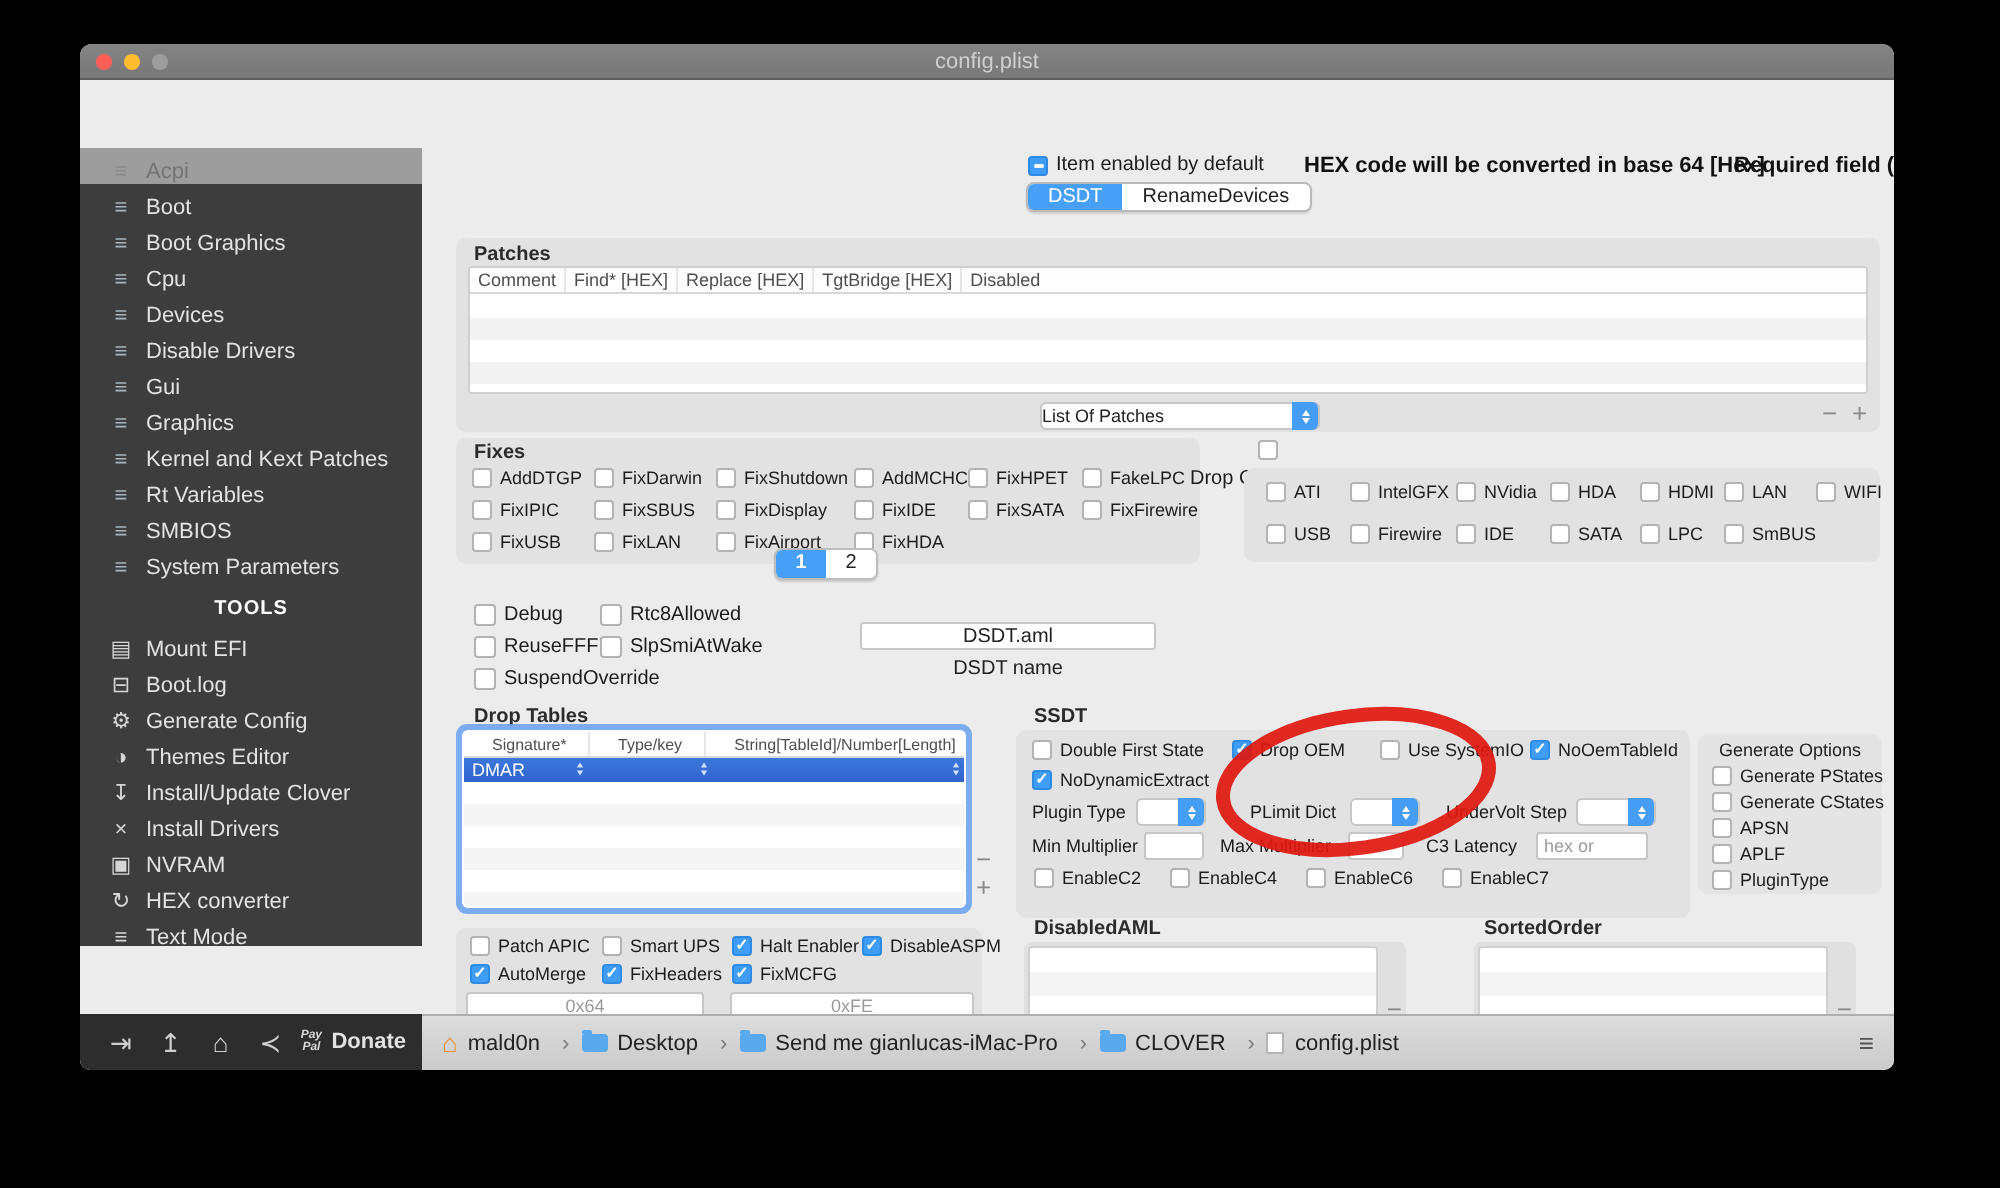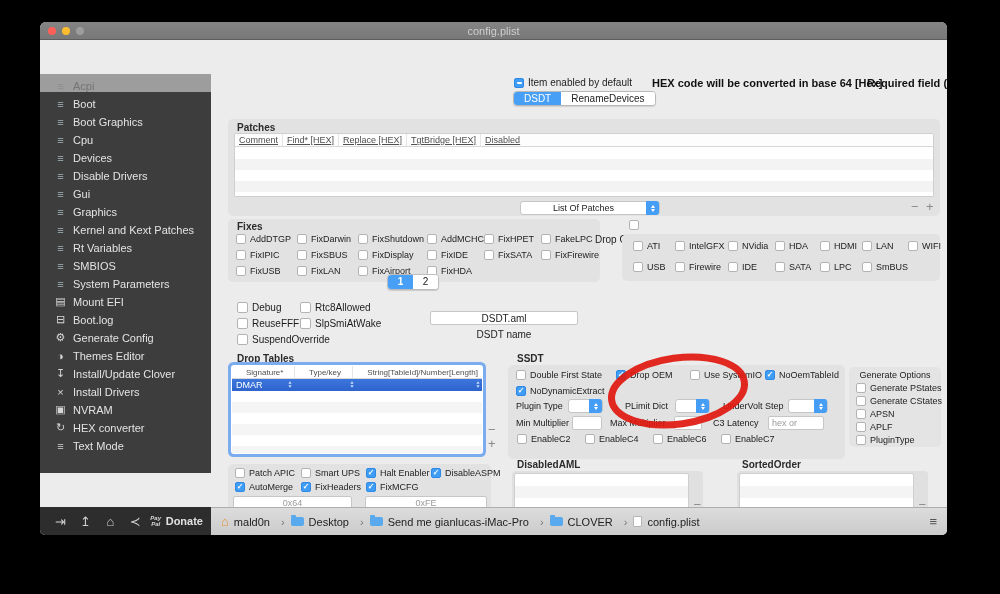--- a/index.html
+++ b/index.html
@@ -53,29 +53,29 @@
   .legend-note { font-size:11px; font-weight:bold; color:#111; }
   .tabs { position:absolute; display:flex; height:15px; border-radius:4px; overflow:hidden;
           border:1px solid #b9b9b9; background:#fff; box-shadow:0 1px 1px rgba(0,0,0,.12); }
   .tab { padding:0 10px; font-size:10px; line-height:14px; color:#222; background:#fff; cursor:default; }
   .tab.active { background:#47a0f5; color:#fff; }
 
   
   .ptable { position:absolute; background:#fff; border:1px solid #cfcfcf; border-radius:2px; overflow:hidden; }
   .ptable .thead { display:flex; height:13px; border-bottom:1px solid #d8d8d8; background:#fdfdfd; }
   .ptable .th { font-size:9px; color:#4f4f4f; padding:1px 4px 0; border-right:1px solid #e6e6e6;
-                overflow:hidden; white-space:nowrap;text-decoration:underline; }
+                overflow:hidden; white-space:nowrap; }
   .ptable .th:last-child { border-right:none; }
   .pbody { position:absolute; left:0; right:0; top:14px; bottom:0;
            background:repeating-linear-gradient(to bottom,#fff 0 11px,#f3f3f3 11px 22px); }
   .pm-btn { font-size:13px; color:#8a8a8a; line-height:12px; cursor:default; }
 
   .popup { position:absolute; background:#fff; border:1px solid #c6c6c6; border-radius:3px; height:14px; }
   .popup .pop-label { position:absolute; left:0; right:13px; top:0; bottom:0; font-size:9px; line-height:12px;
-                      text-align:center; color:#222; overflow:hidden; white-space:nowrap; }
+                      color:#222; overflow:hidden; white-space:nowrap; }
   .stepper { position:absolute; right:0; top:-1px; bottom:-1px; width:13px; background:#459df5;
              border-radius:0 3px 3px 0; display:flex; flex-direction:column; align-items:center;
              justify-content:center; gap:1px; }
   .tri-up { width:0; height:0; border-left:2.5px solid transparent; border-right:2.5px solid transparent;
             border-bottom:3px solid #fff; }
   .tri-dn { width:0; height:0; border-left:2.5px solid transparent; border-right:2.5px solid transparent;
             border-top:3px solid #fff; }
 
   .tfield { position:absolute; background:#fff; border:1px solid #c6c6c6; border-radius:2px; height:14px;
             font-size:9px; line-height:12px; color:#222; text-align:center; overflow:hidden; }
@@ -208,20 +208,21 @@
             <div class="side-item" data-name="sidebar-section-item">
               <span class="side-ico" data-name="list-icon">≡</span>
               <span data-name="sidebar-item-label">SMBIOS</span>
             </div>
 
             <div class="side-item" data-name="sidebar-section-item">
               <span class="side-ico" data-name="list-icon">≡</span>
               <span data-name="sidebar-item-label">System Parameters</span>
             </div>
           </div>
+        <div class="side-header tools" data-name="tools-header">TOOLS</div>
         <div data-name="tools-list">
 
             <div class="side-item" data-name="sidebar-tool-item">
               <span class="tool-ico" data-name="disk-icon">▤</span>
               <span data-name="sidebar-item-label">Mount EFI</span>
             </div>
 
             <div class="side-item" data-name="sidebar-tool-item">
               <span class="tool-ico" data-name="log-search-icon">⊟</span>
               <span data-name="sidebar-item-label">Boot.log</span>

